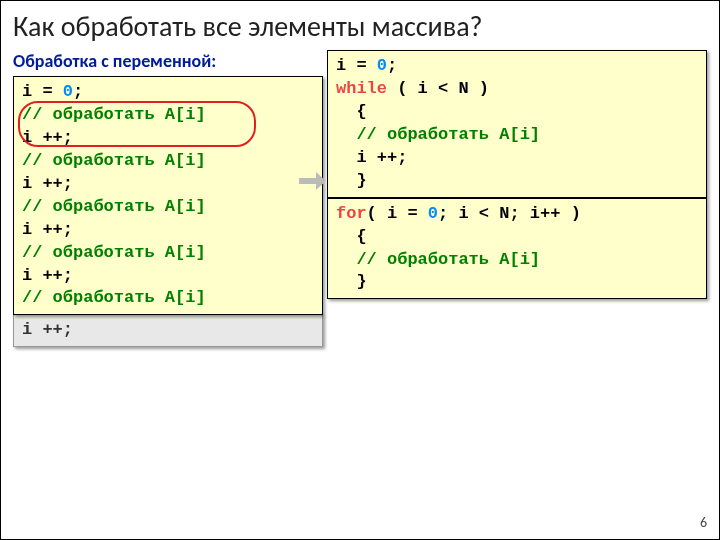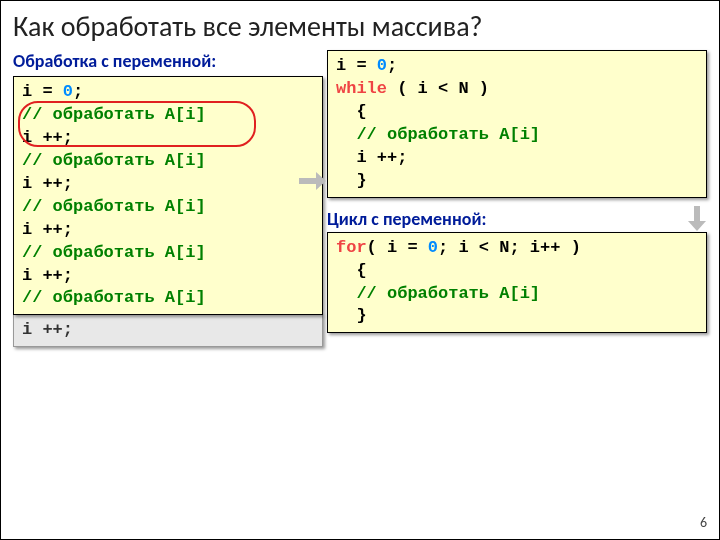--- a/index.html
+++ b/index.html
@@ -169,24 +169,20 @@
 
     <div class="col-right">
 
       <div class="codebox"><span class="c-plain">i = </span><span class="c-num">0</span><span class="c-plain">;</span>
 <span class="c-kw">while</span><span class="c-plain"> ( i &lt; N )</span>
 <span class="c-plain">  {</span>
 <span class="c-cmt">  // обработать A[i]</span>
 <span class="c-plain">  i ++;</span>
 <span class="c-plain">  }</span></div>
 
-      <div class="rhead-row">
-        <div class="subhead" style="margin-bottom:0;">Цикл с переменной:</div>
-        <div class="arrow-down"></div>
-      </div>
 
       <div class="codebox" style="margin-top:0;"><span class="c-kw">for</span><span class="c-plain">( i = </span><span class="c-num">0</span><span class="c-plain">; i &lt; N; i++ )</span>
 <span class="c-plain">  {</span>
 <span class="c-cmt">  // обработать A[i]</span>
 <span class="c-plain">  }</span></div>
 
     </div>
   </div>
 
   <div class="arrow-slot-h">

